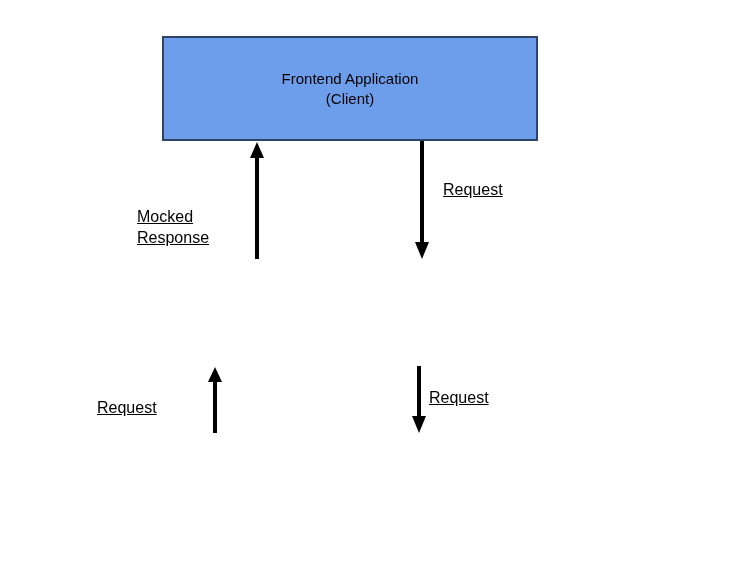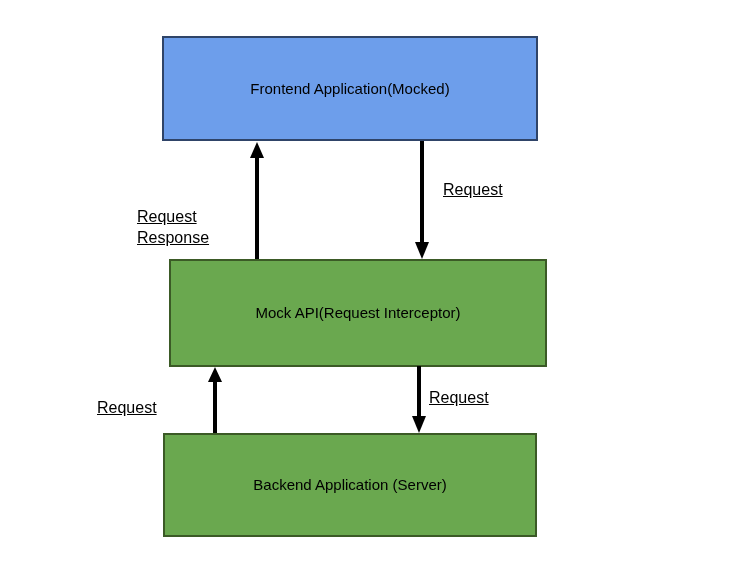--- a/index.html
+++ b/index.html
@@ -12,21 +12,21 @@
     position: relative;
     width: 750px;
     height: 563px;
     background: #ffffff;
     overflow: hidden;
   }
   .node {
     position: absolute;
     box-sizing: border-box;
     display: flex;
-    flex-direction: row;
+    flex-direction: column;
     align-items: center;
     justify-content: center;
     text-align: center;
     font-size: 15px;
     line-height: 20px;
     color: #000000;
   }
   .node-frontend {
     left: 162px; top: 36px;
     width: 376px; height: 105px;
@@ -66,31 +66,24 @@
   .arrow-response        { left: 203px; top: 366px; }
   .arrow-request-bottom  { left: 407px; top: 366px; }
 </style>
 </head>
 <body>
 
 <div class="canvas">
 
   <div class="node node-frontend">
     <div>Frontend Application</div>
-    <div>(Mocked)</div>
+    <div>(Client)</div>
   </div>
 
-  <div class="node node-mock">
-    <div>Mock API</div>
-    <div>(Request Interceptor)</div>
-  </div>
 
-  <div class="node node-backend">
-    <div>Backend Application (Server)</div>
-  </div>
 
   <svg class="arrow arrow-mocked-response" width="24" height="119">
     <line x1="12" y1="118" x2="12" y2="16" stroke="#000000" stroke-width="4"></line>
     <polygon points="12,1 5,17 19,17" fill="#000000"></polygon>
   </svg>
 
   <svg class="arrow arrow-request-top" width="24" height="119">
     <line x1="12" y1="0" x2="12" y2="102" stroke="#000000" stroke-width="4"></line>
     <polygon points="12,118 5,101 19,101" fill="#000000"></polygon>
   </svg>
@@ -100,19 +93,19 @@
     <polygon points="12,1 5,16 19,16" fill="#000000"></polygon>
   </svg>
 
   <svg class="arrow arrow-request-bottom" width="24" height="68">
     <line x1="12" y1="0" x2="12" y2="52" stroke="#000000" stroke-width="4"></line>
     <polygon points="12,67 5,50 19,50" fill="#000000"></polygon>
   </svg>
 
   <div class="edge-label label-request-top">Request</div>
 
-  <div class="edge-label label-mocked-response">Request Response</div>
+  <div class="edge-label label-mocked-response">Mocked Response</div>
 
   <div class="edge-label label-response">Request</div>
 
   <div class="edge-label label-request-bottom">Request</div>
 
 </div>
 
 </body></html>

